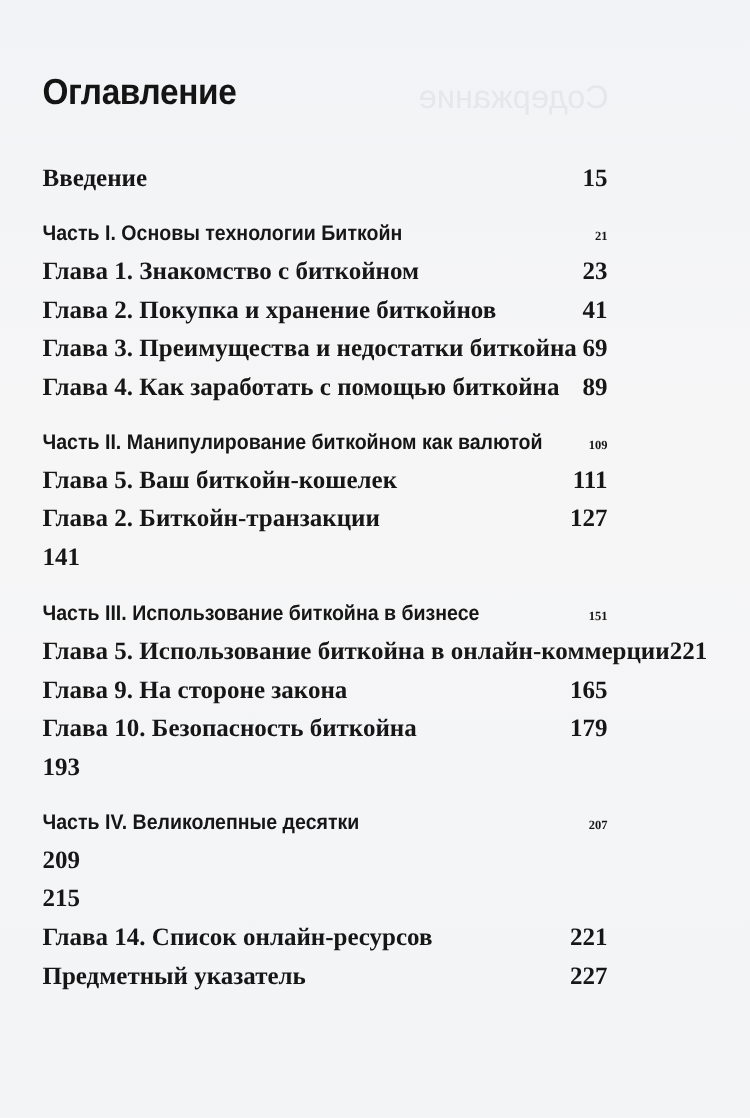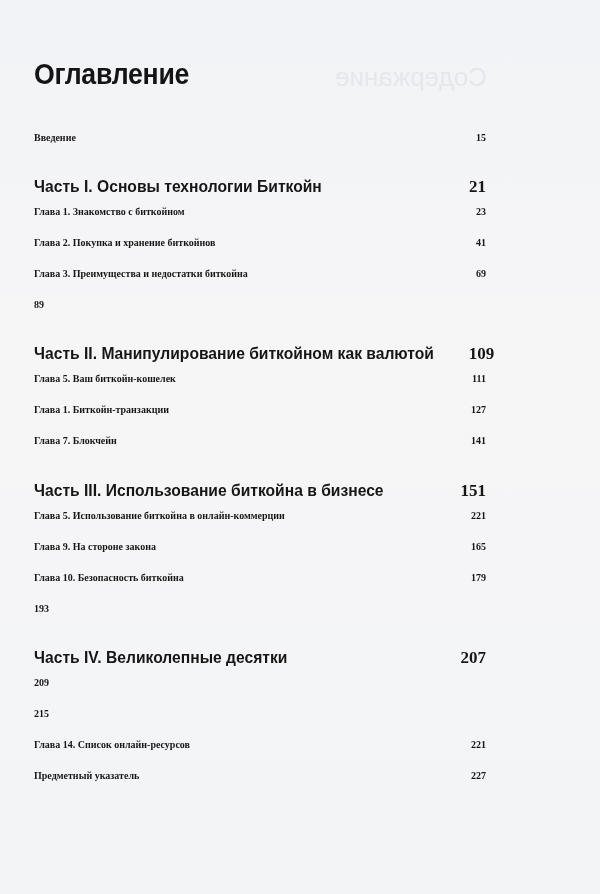--- a/index.html
+++ b/index.html
@@ -25,27 +25,27 @@
       font-weight: bold; font-size: 29px; letter-spacing: -0.3px;
       transform: scaleX(0.92); transform-origin: left;
       color: #141414; margin: 0;
     }
     .row {
       position: absolute; left: 34px; width: 452px;
       display: flex; justify-content: space-between; align-items: baseline;
     }
     .row .label, .row .page-num { white-space: nowrap; }
     .chapter .label, .intro .label, .row .page-num {
-      font-family: "Liberation Serif", serif; font-weight: bold; font-size: 10px;
+      font-family: "Liberation Serif", serif; font-weight: bold; font-size: 20px;
     }
     .part .label {
       font-family: "Liberation Sans", sans-serif; font-weight: bold; font-size: 17px;
       transform: scaleX(0.92); transform-origin: left;
     }
-    .part .page-num { font-size: 17px; }
+    .part .page-num { font-size: 10px; }
   </style>
 </head>
 <body>
 
 <div class="page">
   <div class="ghost">Содержание</div>
   <h1 class="title">Оглавление</h1>
 
   <div class="row intro" style="top:132px">
     <span class="label">Введение</span>
@@ -62,37 +62,37 @@
   </div>
   <div class="row chapter" style="top:237px">
     <span class="label">Глава 2. Покупка и хранение биткойнов</span>
     <span class="page-num">41</span>
   </div>
   <div class="row chapter" style="top:268px">
     <span class="label">Глава 3. Преимущества и недостатки биткойна</span>
     <span class="page-num">69</span>
   </div>
   <div class="row chapter" style="top:299px">
+    <span class="label">Глава 4. Как заработать с помощью биткойна</span>
     <span class="page-num">89</span>
   </div>
 
   <div class="row part" style="top:344px">
     <span class="label">Часть II. Манипулирование биткойном как валютой</span>
     <span class="page-num">109</span>
   </div>
   <div class="row chapter" style="top:373px">
     <span class="label">Глава 5. Ваш биткойн-кошелек</span>
     <span class="page-num">111</span>
   </div>
   <div class="row chapter" style="top:404px">
-    <span class="label">Глава 1. Биткойн-транзакции</span>
+    <span class="label">Глава 2. Биткойн-транзакции</span>
     <span class="page-num">127</span>
   </div>
   <div class="row chapter" style="top:435px">
-    <span class="label">Глава 7. Блокчейн</span>
     <span class="page-num">141</span>
   </div>
 
   <div class="row part" style="top:481px">
     <span class="label">Часть III. Использование биткойна в бизнесе</span>
     <span class="page-num">151</span>
   </div>
   <div class="row chapter" style="top:510px">
     <span class="label">Глава 5. Использование биткойна в онлайн-коммерции</span>
     <span class="page-num">221</span>

